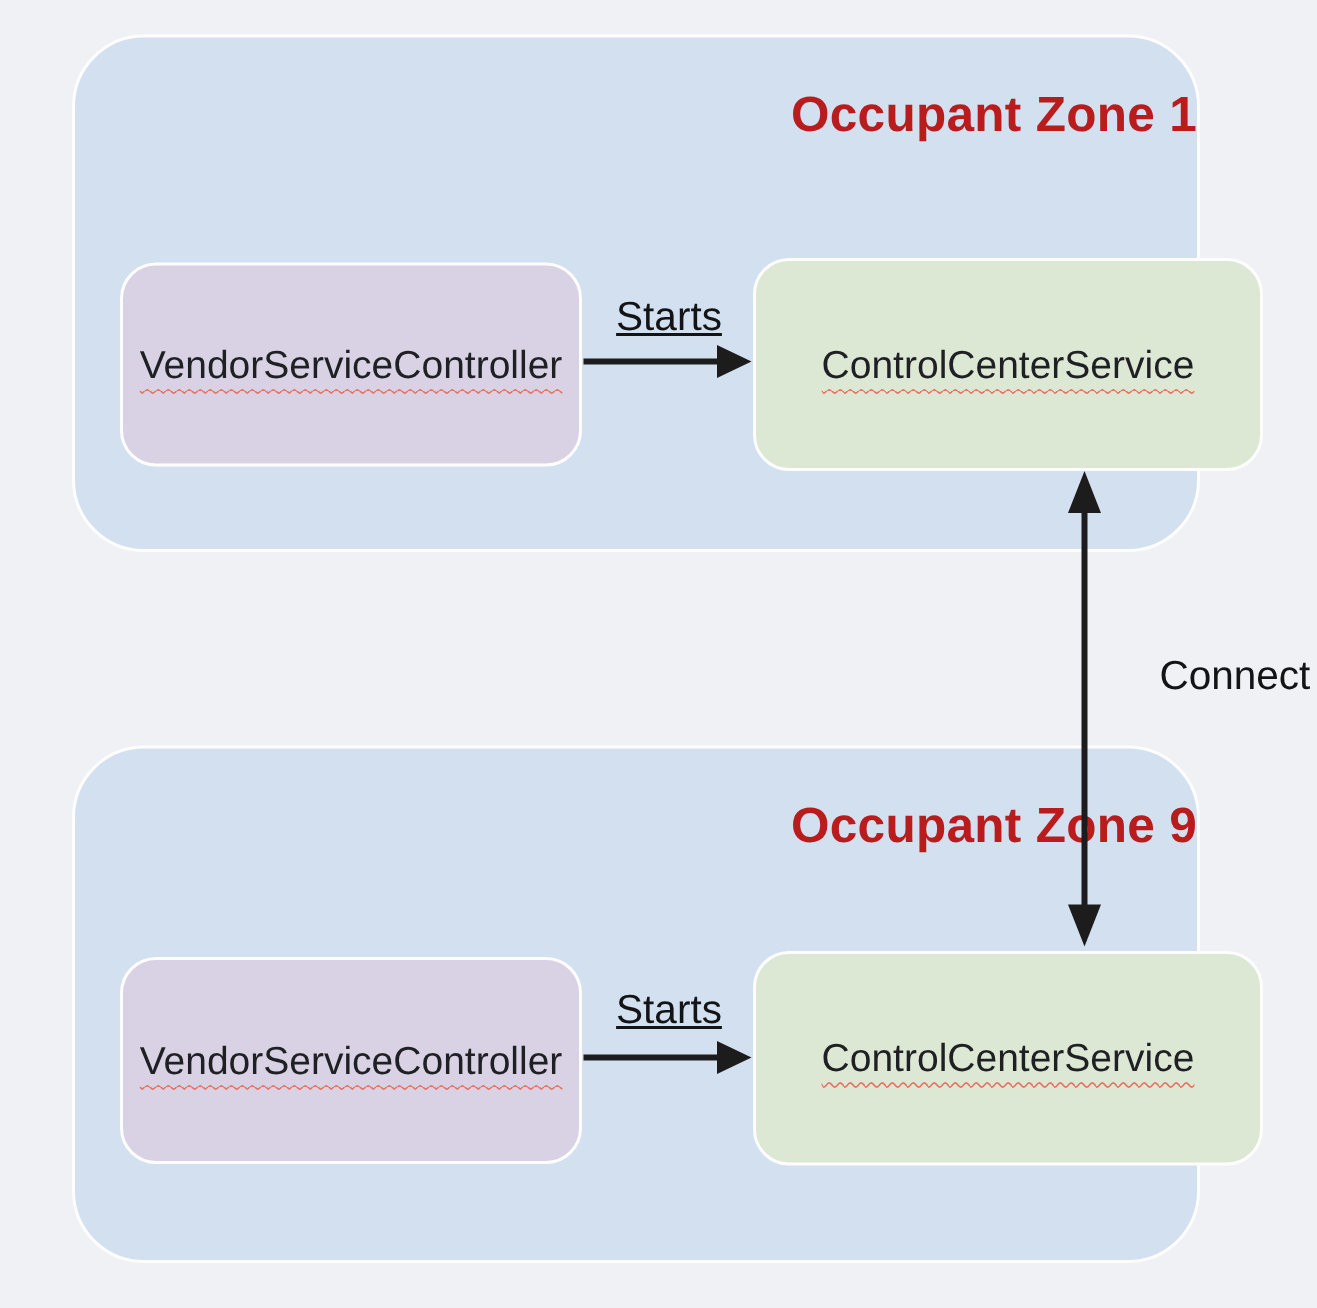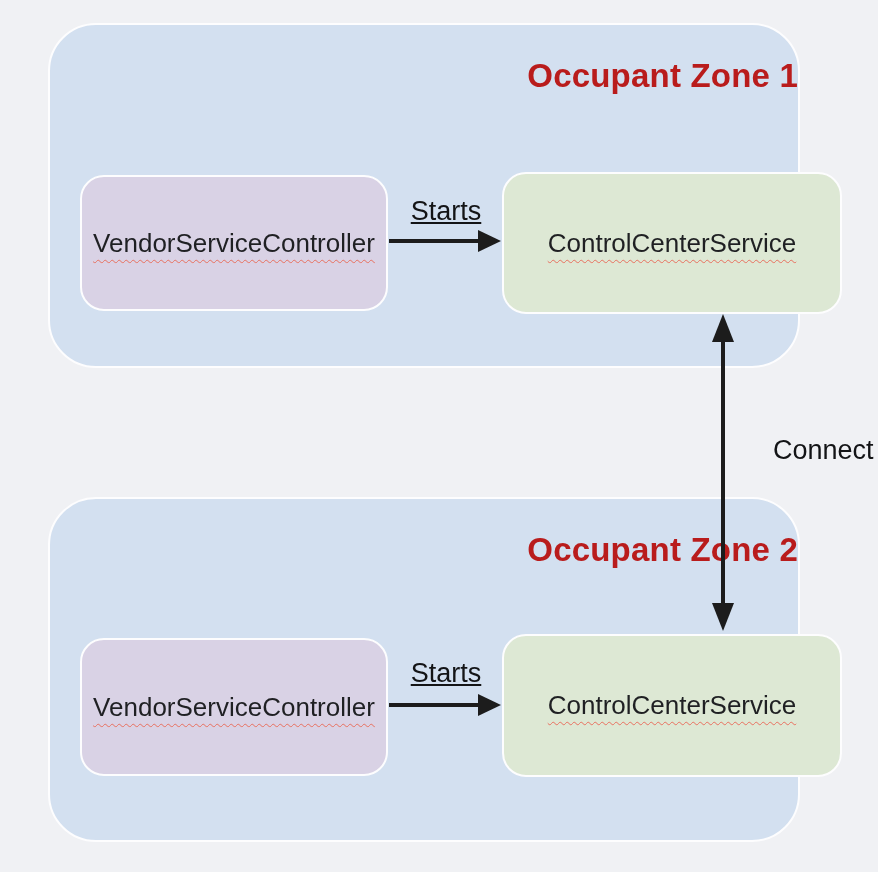--- a/index.html
+++ b/index.html
@@ -107,21 +107,21 @@
     <div class="node vendor">
       <span class="node-label">VendorServiceController</span>
     </div>
     <div class="node control">
       <span class="node-label">ControlCenterService</span>
     </div>
     <div class="edge-label starts-label">Starts</div>
   </section>
 
   <section class="zone zone2">
-    <h2 class="zone-title">Occupant Zone 2</h2>
+    <h2 class="zone-title">Occupant Zone 9</h2>
     <div class="node vendor">
       <span class="node-label">VendorServiceController</span>
     </div>
     <div class="node control">
       <span class="node-label">ControlCenterService</span>
     </div>
     <div class="edge-label starts-label">Starts</div>
   </section>
 
   <div class="edge-label connect-label">Connect</div>

